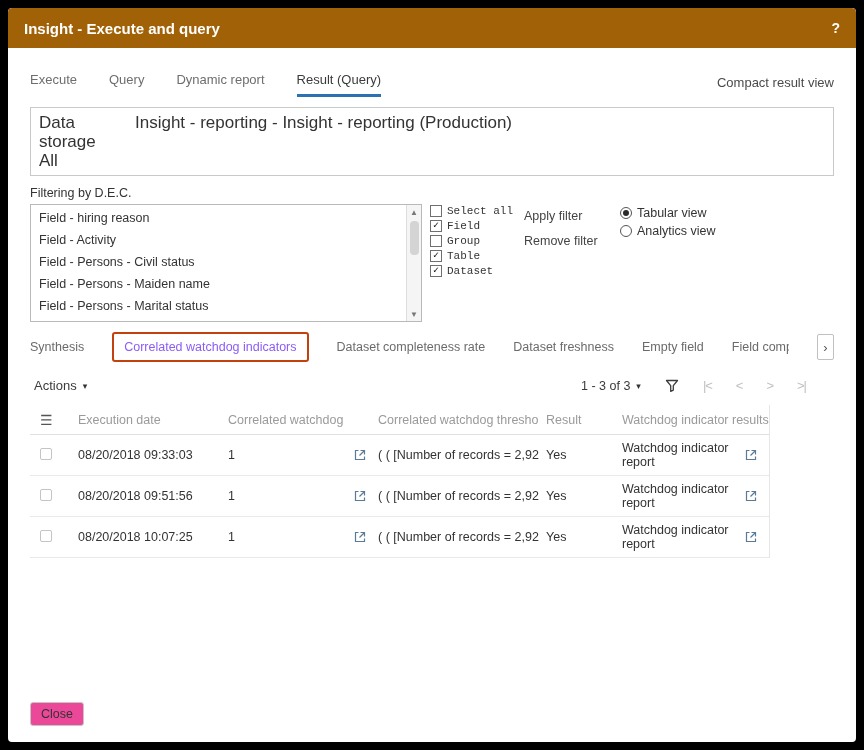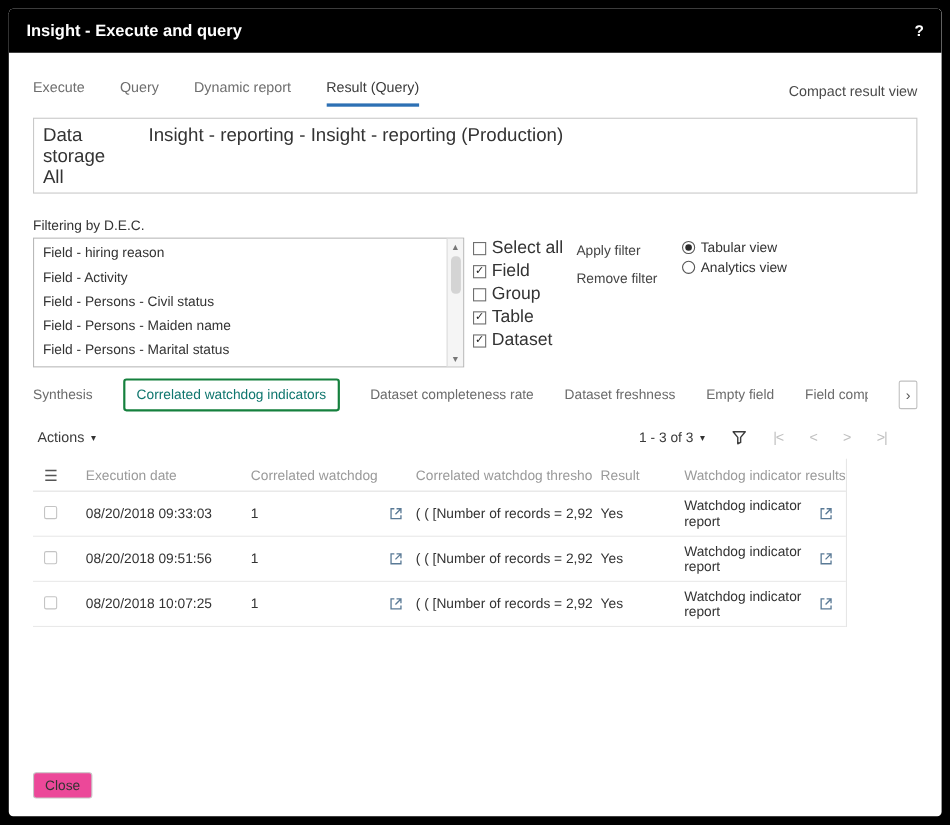--- a/index.html
+++ b/index.html
@@ -13,21 +13,21 @@
   }
   .dialog {
     width: 848px; height: 734px;
     background: #fff;
     border-radius: 4px;
     display: flex; flex-direction: column;
     overflow: hidden;
   }
   .titlebar {
     height: 40px; flex: none;
-    background: #000000;
+    background: #a16207;
     color: #fff;
     display: flex; align-items: center; justify-content: space-between;
     padding: 0 16px;
     font-size: 15px; font-weight: bold;
     border-radius: 4px 4px 0 0;
   }
   .titlebar .help {
     font-size: 14px; font-weight: bold; cursor: pointer;
   }
   .content {
@@ -47,21 +47,21 @@
   
   .infobox {
     margin-top: 10px;
     border: 1px solid #c9c9c9;
     padding: 5px 8px;
     font-size: 17px; color: #333;
   }
   .inforow { display: flex; line-height: 19px; }
   .infolabel { width: 96px; flex: none; }
   
-  .filterlabel { margin-top: 22px; font-size: 12.5px; color: #333; }
+  .filterlabel { margin-top: 10px; font-size: 12.5px; color: #333; }
   .filterrow { margin-top: 4px; display: flex; align-items: flex-start; }
   .listbox {
     width: 392px; height: 118px; flex: none;
     border: 1px solid #b9b9b9;
     background: #fff;
     display: flex;
   }
   .listitems { flex: 1; min-width: 0; overflow: hidden; padding-top: 2px; }
   .listopt { padding: 4px 8px; font-size: 12.5px; color: #333; white-space: nowrap; cursor: default; }
   .scrollbar {
@@ -69,21 +69,21 @@
     background: #f5f5f5; border-left: 1px solid #ddd;
     display: flex; flex-direction: column; align-items: center;
   }
   .sb-arrow { height: 14px; font-size: 8px; color: #777; display: flex; align-items: center; justify-content: center; width: 100%; }
   .sb-thumb { width: 9px; height: 34px; background: #d4d4d4; border-radius: 4px; margin-top: 2px; }
   .sb-spacer { flex: 1; }
   .checkcol {
     margin-left: 8px; width: 88px; flex: none;
     display: flex; flex-direction: column; gap: 3px;
     padding-top: 1px;
-    font-size: 16px; color: #333;
+    font-size: 11px; color: #333; font-family: Liberation Mono, monospace;
   }
   .cbrow { display: flex; align-items: center; gap: 5px; cursor: pointer; white-space: nowrap; }
   .cb {
     width: 12px; height: 12px; flex: none;
     border: 1px solid #6f6f6f; background: #fff;
     display: inline-flex; align-items: center; justify-content: center;
   }
   .cb.checked::after { content: "✓"; font-size: 10px; color: #222; line-height: 1; }
   .cb.light { border-color: #c4c4c4; border-radius: 2px; }
   .filterlinks {
@@ -103,22 +103,22 @@
   .rb { width: 12px; height: 12px; flex: none; border: 1px solid #555; border-radius: 50%; display: inline-flex; align-items: center; justify-content: center; }
   .rb.checked::after { content: ""; width: 6px; height: 6px; border-radius: 50%; background: #2b2b2b; }
   
   .tabrow2 {
     margin-top: 10px;
     display: flex; align-items: center; gap: 28px;
     font-size: 12.5px; color: #6b6b6b;
   }
   .tab2 { white-space: nowrap; cursor: pointer; }
   .tab2.active {
-    color: #0f766e;
-    border: 2px solid #15803d; border-radius: 3px;
+    color: #8b5cf6;
+    border: 2px solid #c2410c; border-radius: 3px;
     padding: 6px 10px;
   }
   .tab2.truncate { flex: 0 1 auto; min-width: 0; overflow: hidden; }
   .tab-scroll {
     margin-left: auto; flex: none;
     width: 17px; height: 26px;
     border: 1px solid #c0c0c0; border-radius: 2px;
     display: flex; align-items: center; justify-content: center;
     color: #555; font-size: 13px; cursor: pointer; background: #fff;
   }

